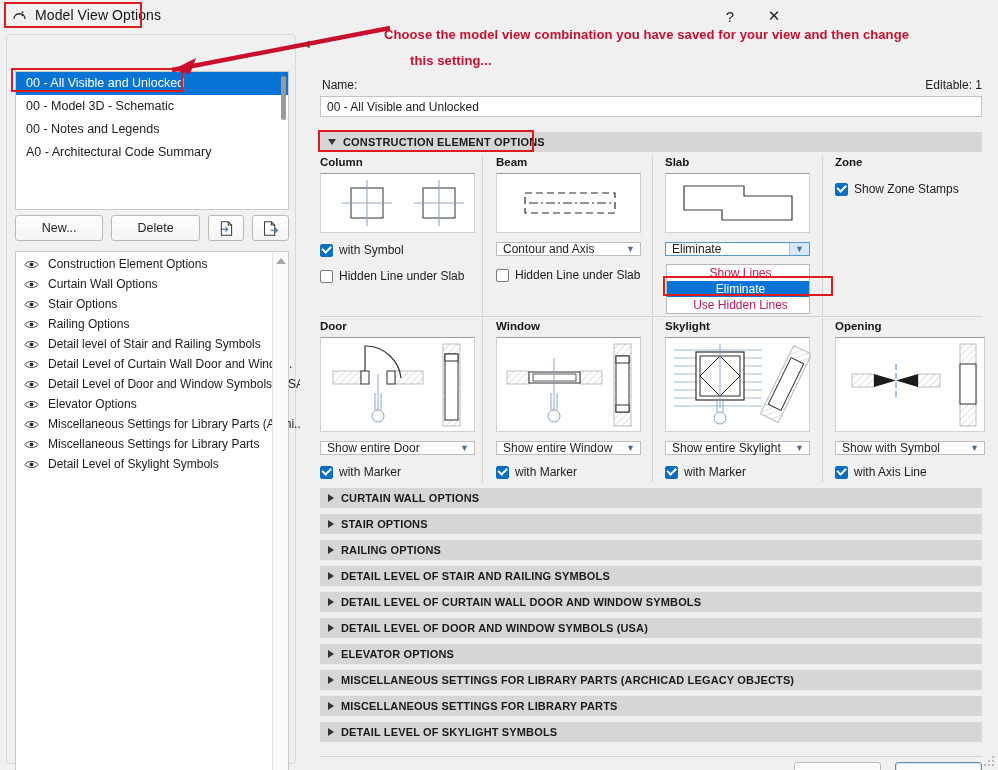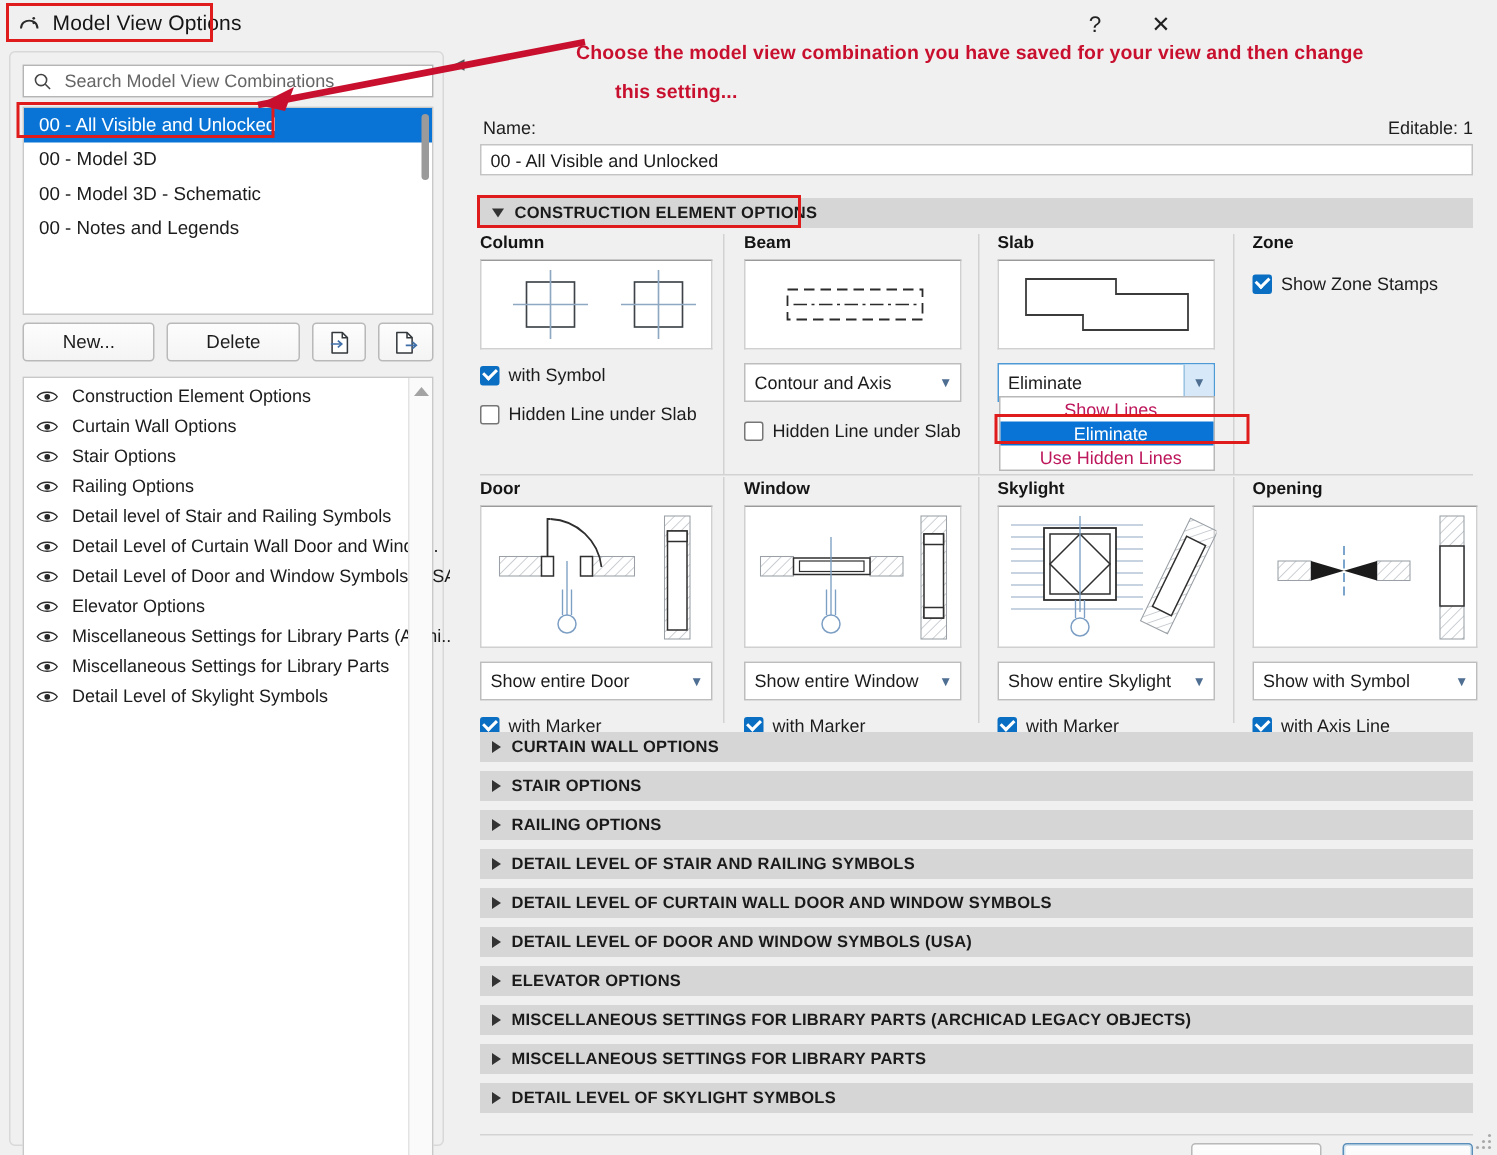--- a/index.html
+++ b/index.html
@@ -72,21 +72,21 @@
   .tri-down{border-left:4px solid transparent;border-right:4px solid transparent;border-top:6px solid #333;}
   .ceo-redbox{position:absolute;left:18px;top:96px;width:216px;height:22px;border:2.5px solid #e01b1b;box-sizing:border-box;pointer-events:none;}
 
   .grid-area{position:absolute;left:20px;top:122px;width:662px;height:326px;}
   .cell{position:absolute;box-sizing:border-box;}
   .cell-title{font-size:11.5px;font-weight:bold;color:#151515;margin-bottom:5px;}
   .preview{background:#fff;border:1px solid #d0d0d0;border-top:1px solid #9a9a9a;box-sizing:border-box;position:relative;}
   .vline{position:absolute;width:1px;background:#d2d2d2;}
   .hline{position:absolute;height:1px;background:#d2d2d2;}
 
-  .select{height:26px;background:#fff;border:1px solid #bdbdbd;box-sizing:border-box;display:flex;
+  .select{height:14px;background:#fff;border:1px solid #bdbdbd;box-sizing:border-box;display:flex;
       align-items:center;padding-left:6px;font-size:12px;color:#1c1c1c;position:relative;text-align:center;}
   .select .chev{position:absolute;right:0;top:0;bottom:0;width:19px;display:flex;align-items:center;justify-content:center;
       color:#4f6f92;font-size:9px;}
   .select.open{border:1px solid #4e9ad6;}
   .select.open .chev{background:#d7e9f8;border-left:1px solid #9dc4e3;}
 
   .chk{display:flex;align-items:center;gap:6px;font-size:12px;color:#1c1c1c;}
   .box{width:13px;height:13px;border:1px solid #767676;background:#fff;box-sizing:border-box;border-radius:2px;
       display:flex;align-items:center;justify-content:center;flex:0 0 auto;}
   .box.on{background:#0a6fc2;border-color:#0a6fc2;}
@@ -131,33 +131,26 @@
     </div>
     <div class="title-redbox"></div>
     <div class="win-btns">
       <div class="win-btn">?</div>
       <div class="win-btn close">✕</div>
     </div>
   </div>
 
   <div class="left-panel">
 
-    <div class="search-box">
-      <svg width="13" height="13" viewBox="0 0 16 16">
-        <circle cx="6.6" cy="6.6" r="4.6" fill="none" stroke="#444" stroke-width="1.3"></circle>
-        <line x1="10.1" y1="10.1" x2="14" y2="14" stroke="#444" stroke-width="1.3"></line>
-      </svg>
-      <input class="search-input" type="text" placeholder="Search Model View Combinations" style="">
-    </div>
 
     <div class="combos">
       <div class="combo-row sel">00 - All Visible and Unlocked</div>
-      <div class="combo-row">00 - Model 3D</div>
       <div class="combo-row">00 - Model 3D - Schematic</div>
       <div class="combo-row">00 - Notes and Legends</div>
+      <div class="combo-row">A0 - Architectural Code Summary</div>
       <div class="combos-scroll"></div>
     </div>
     <div class="combo-redbox"></div>
 
     <div class="lp-buttons">
       <div class="btn btn-new">New...</div>
       <div class="btn btn-del">Delete</div>
       <div class="btn btn-icon">
         <svg width="17" height="17" viewBox="0 0 20 20">
           <path d="M4 2h8l4 4v12H4z" fill="#fff" stroke="#33383d" stroke-width="1.2" stroke-linejoin="round"></path>

